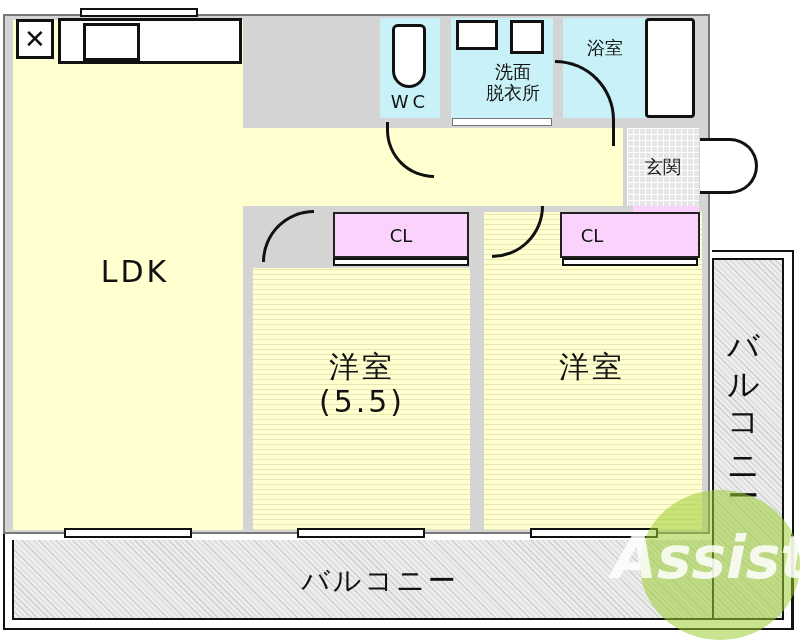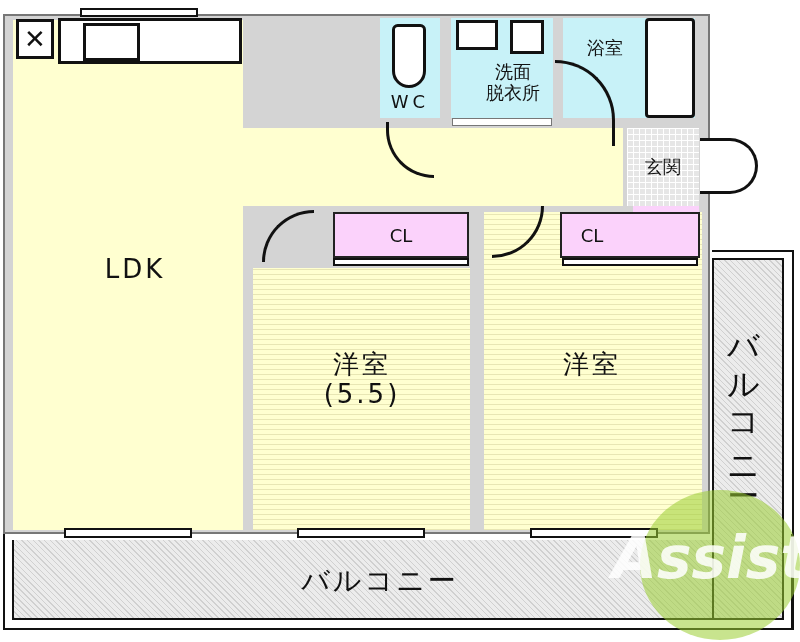--- a/index.html
+++ b/index.html
@@ -6,21 +6,21 @@
   #plan{position:relative;width:800px;height:642px;overflow:hidden;background:#fff;font-family:"DejaVu Sans","Liberation Sans",sans-serif;color:#111;}
   .abs{position:absolute;box-sizing:border-box;}
   .wall{background:#d4d4d4;}
   .ldk{background:#ffffd0;}
   .western{background-color:#ffffd0;background-image:repeating-linear-gradient(0deg,#e8e6b4 0px,#e8e6b4 1px,transparent 1px,transparent 5px);}
   .wet{background:#c8f2f8;}
   .closet{background:#fbd2fb;border:2px solid #222;}
   .genkan{background-color:#e6e6e6;background-image:linear-gradient(#fff 1px,transparent 1px),linear-gradient(90deg,#fff 1px,transparent 1px);background-size:6px 6px;}
   .balcony{background-color:#ececec;background-image:repeating-linear-gradient(45deg,#d0d0d0 0px,#d0d0d0 1px,transparent 1px,transparent 4px);border:2px solid #111;}
   .label{position:absolute;text-align:center;line-height:1.15;white-space:nowrap;}
-  .big{font-size:26px;letter-spacing:3px;}
+  .big{font-size:30px;letter-spacing:3px;}
   .med{font-size:18px;}
   .small{font-size:14px;}
   .window{background:#fff;border:2px solid #111;}
   .swing{border:3px solid #111;border-color:#111 transparent transparent transparent;}
   .vtext{writing-mode:vertical-rl;font-size:32px;letter-spacing:6px;}
   .logo{font-family:"DejaVu Sans",sans-serif;font-weight:bold;font-style:italic;font-size:58px;color:rgba(255,255,255,0.85);}
 </style>
 </head>
 <body>
 

